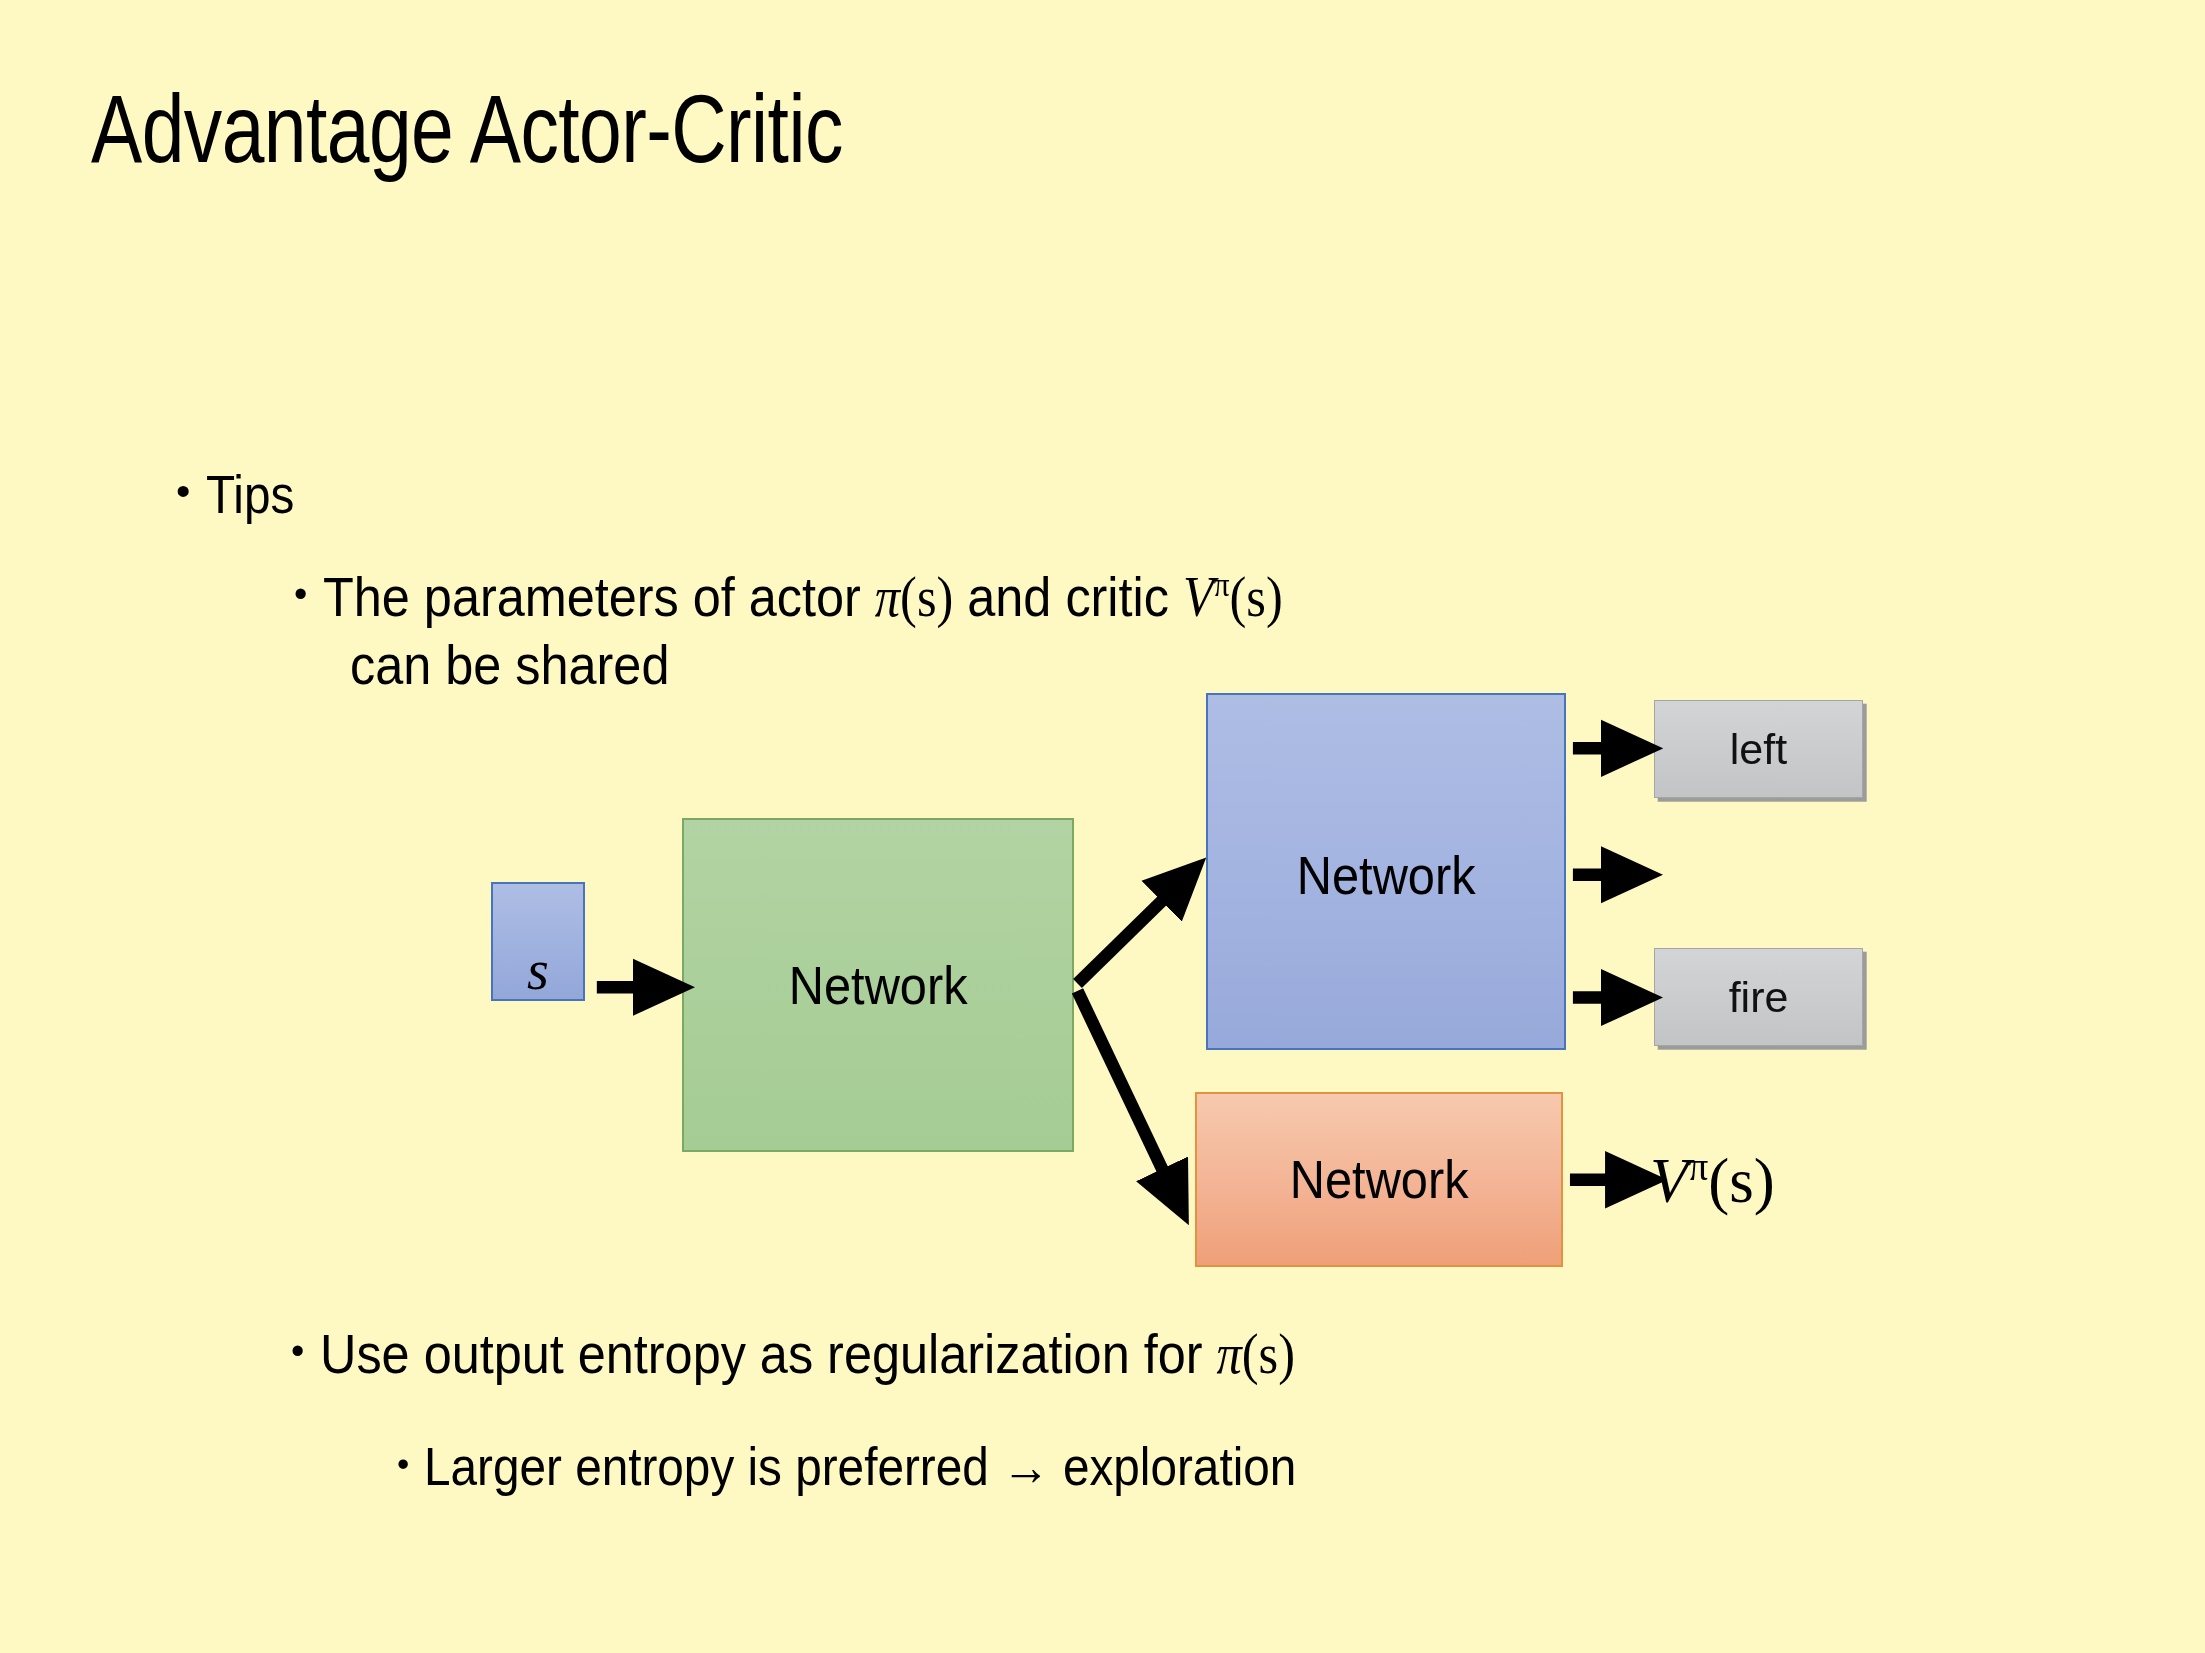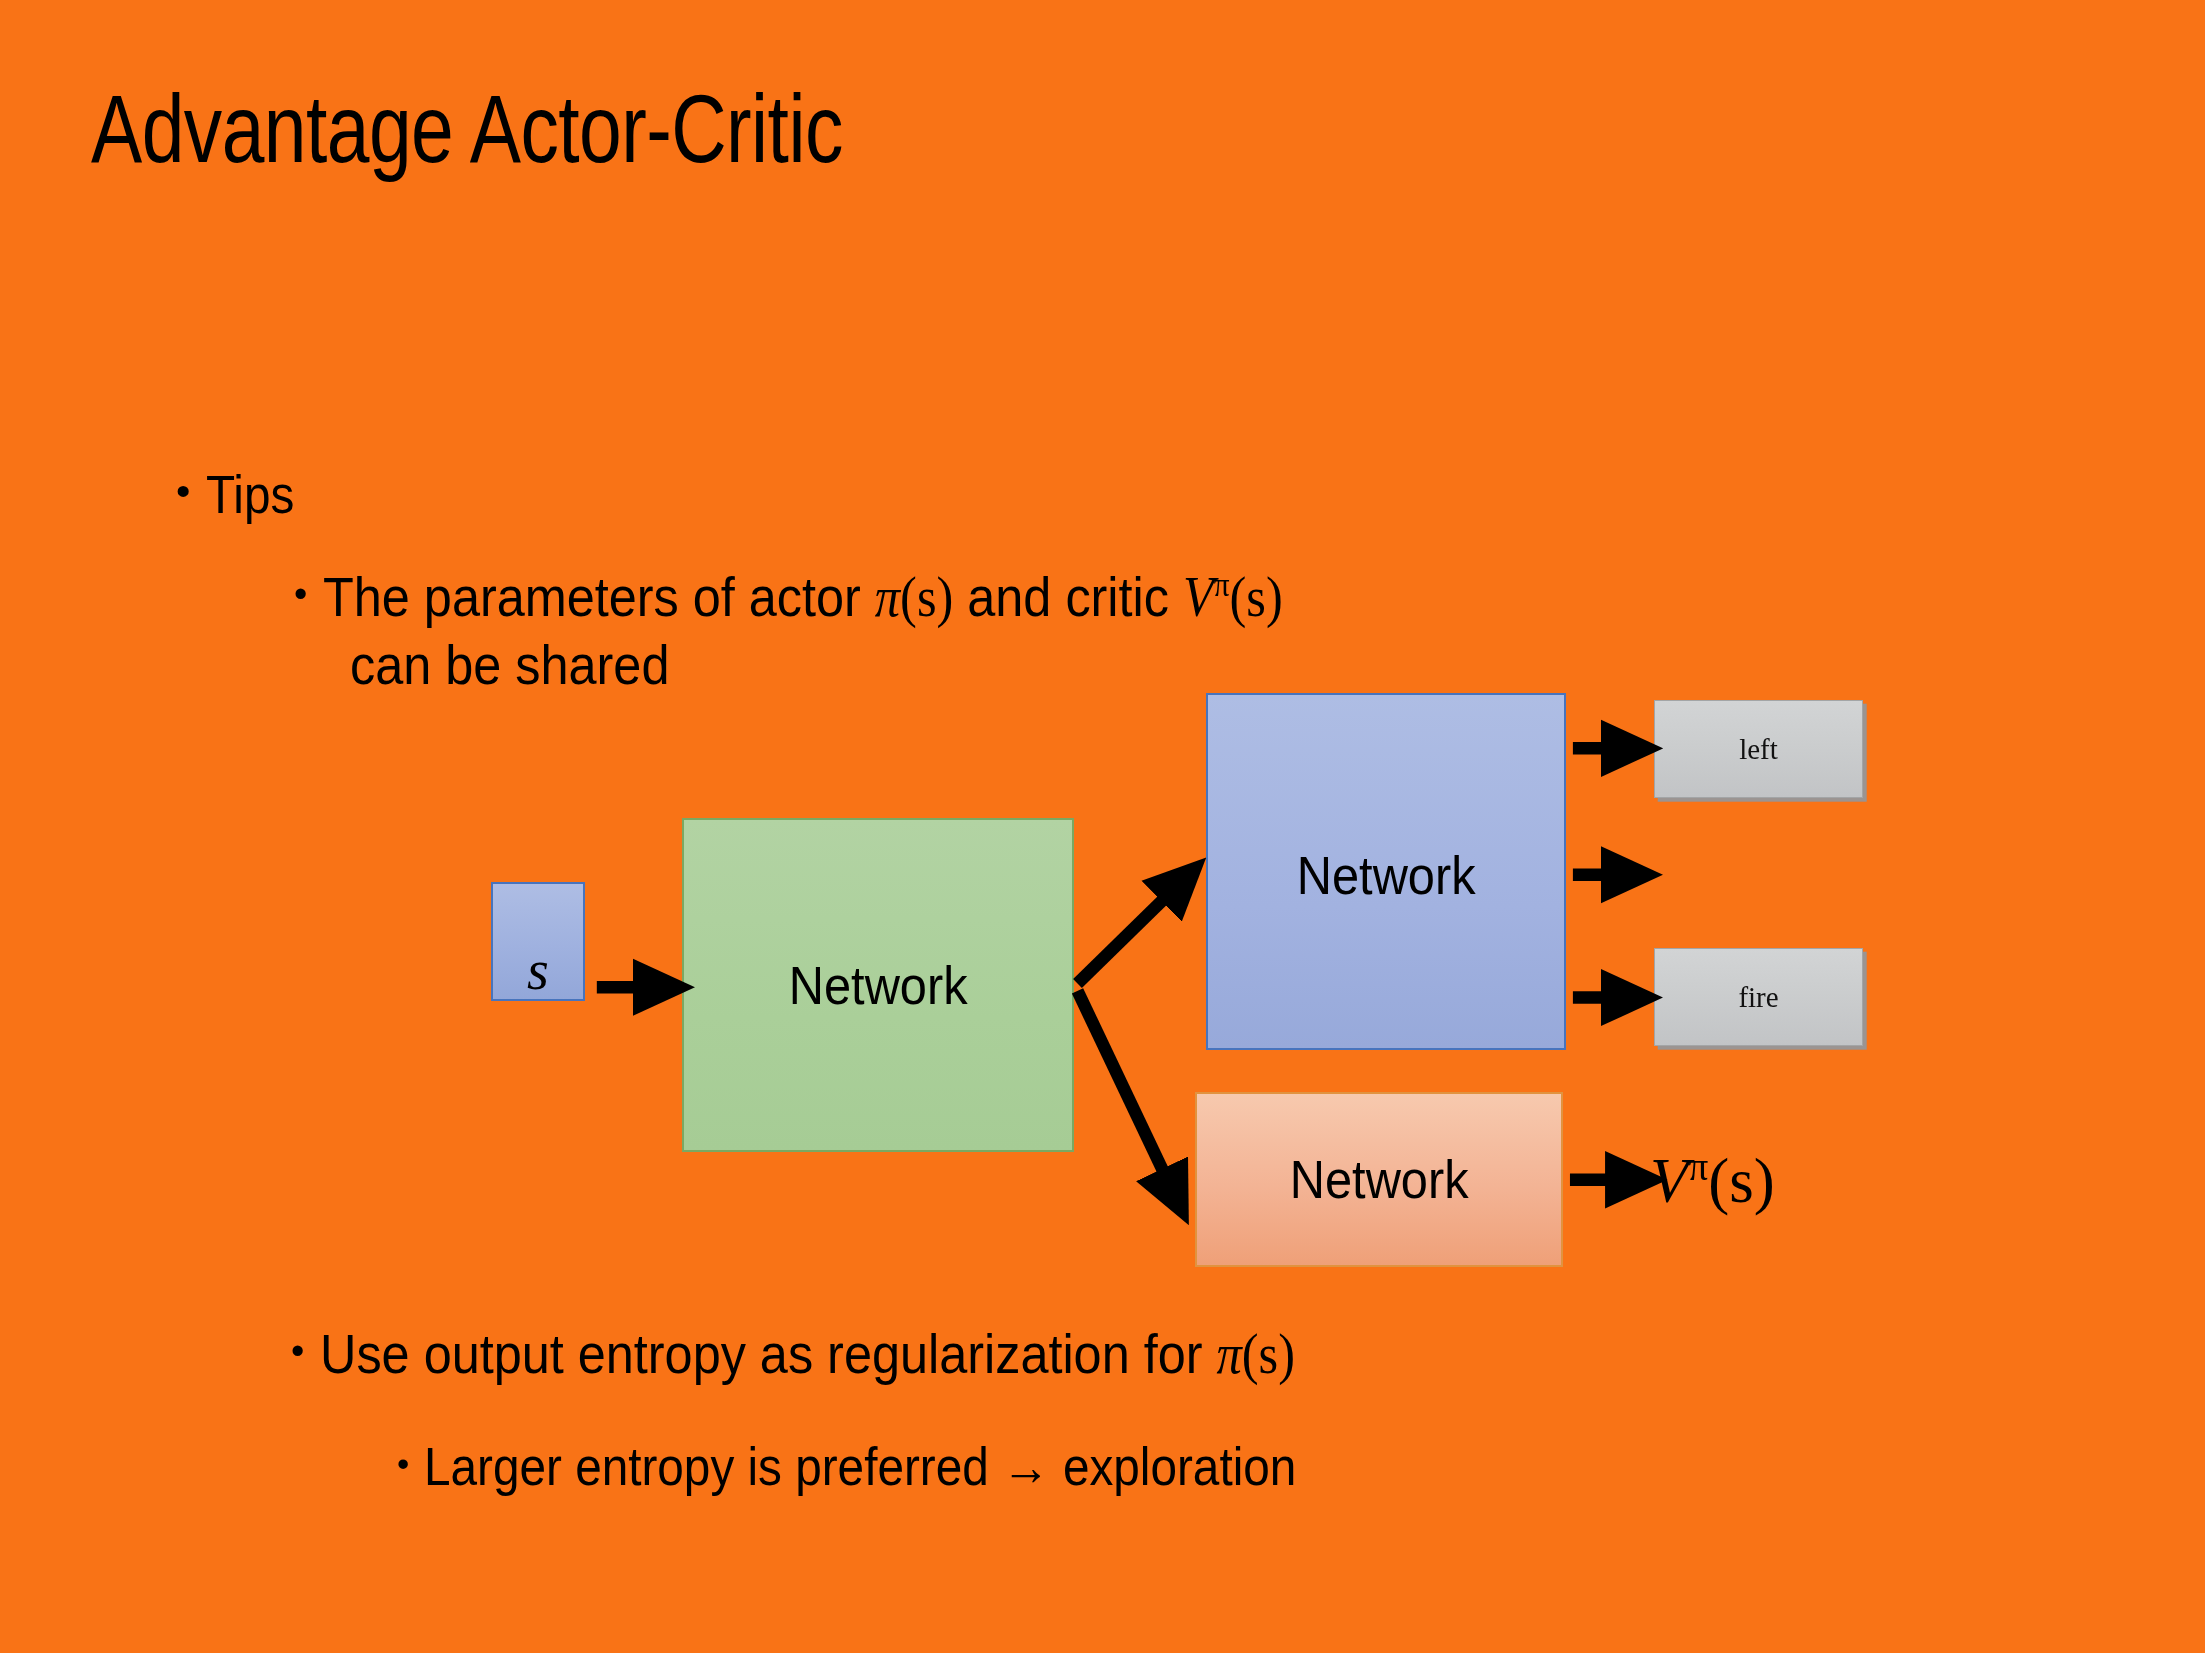--- a/index.html
+++ b/index.html
@@ -12,21 +12,21 @@
     height: 1654px;
     position: relative;
     overflow: hidden;
     font-family: "Liberation Sans", sans-serif;
     color: #000000;
   }
 
   .slide {
     position: absolute;
     inset: 0;
-    background: #f97316;
+    background: #fef9c3;
   }
 
   
   .slide-title {
     position: absolute;
     left: 91px;
     top: 79px;
     width: 2014px;
     font-family: "Liberation Sans", sans-serif;
     font-size: 96px;
@@ -146,22 +146,22 @@
   }
 
   .box-gray {
     box-sizing: border-box;
     left: 1654px; width: 209px; height: 98px;
     background: linear-gradient(to bottom, #d2d4d5 0%, #cbcdce 45%, #c2c4c6 100%);
     border: 1.5px solid #a3a5a6;
     box-shadow: 3.7px 3.7px 0 0 rgba(150,150,152,0.95);
   }
   .box-gray .gray-label {
-    font-family: Liberation Serif, serif;
-    font-size: 29px;
+    font-family: Liberation Sans, sans-serif;
+    font-size: 43px;
     color: #111111;
     white-space: nowrap;
   }
   .gray-1 { top: 700px; }
   .gray-2 { top: 826px; }
   .gray-3 { top: 948px; }
 
   .vpi-label {
     position: absolute;
     left: 1650px;

